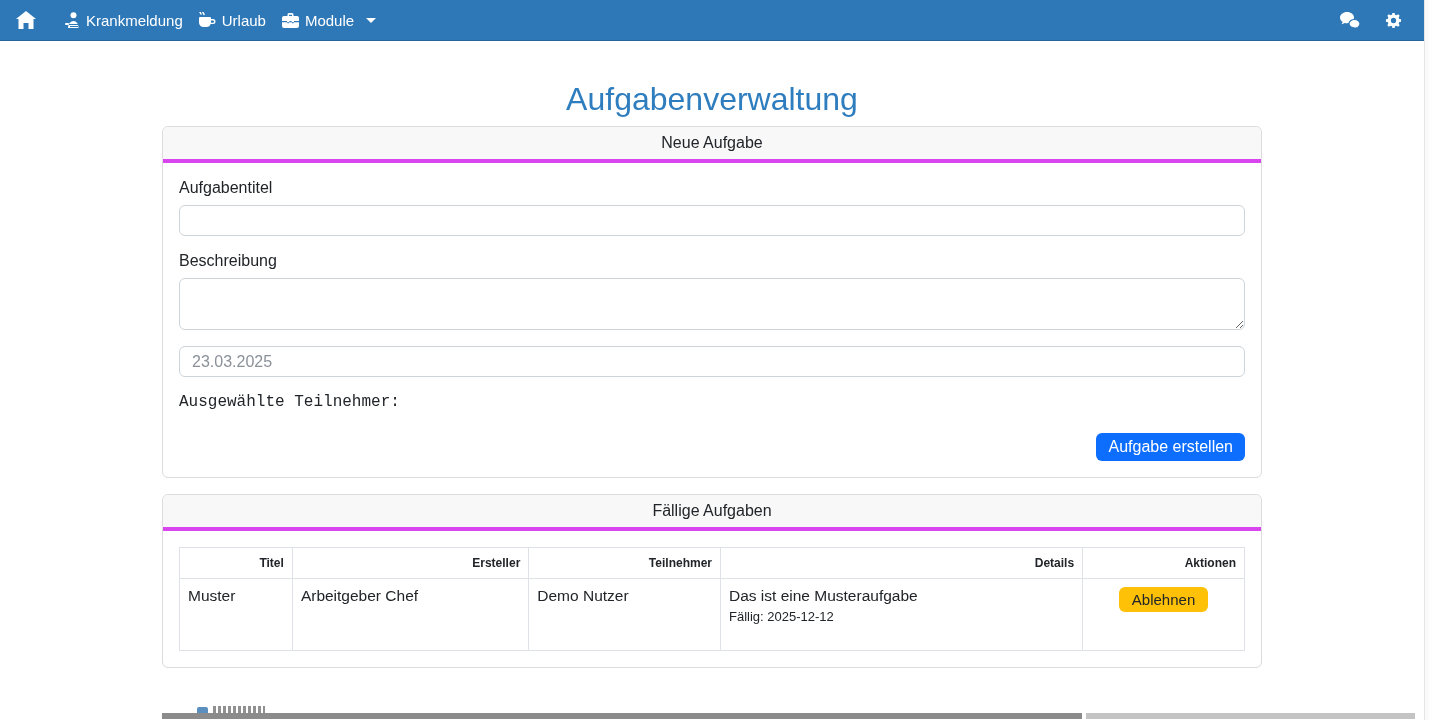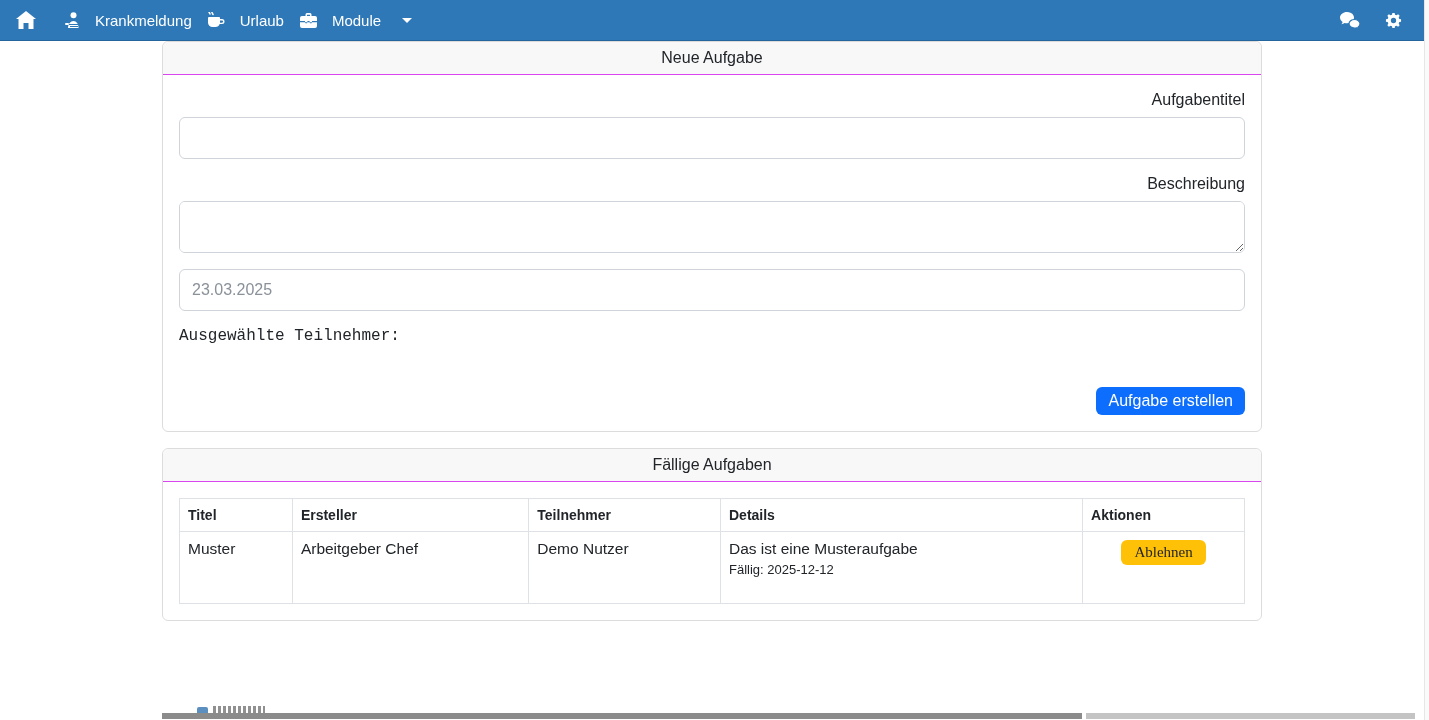--- a/index.html
+++ b/index.html
@@ -4,55 +4,55 @@
 <style>
   * { margin:0; padding:0; box-sizing:border-box; }
   html,body { width:1429px; height:720px; }
   body { font-family:"Liberation Sans","DejaVu Sans",sans-serif; background:#fff; }
   .screen { position:relative; width:1429px; height:720px; background:#fff; overflow:hidden; }
   .viewport { position:absolute; top:0; left:0; width:1424px; height:713px; overflow:hidden; background:#fff; }
 
   
   .navbar { height:41px; background:#2e78b7; border-bottom:1px solid #26659c;
             display:flex; align-items:center; padding:0 14px 0 16px; }
-  .nav-link { display:flex; align-items:center; gap:15px; color:#fff; font-size:15px;
+  .nav-link { display:flex; align-items:center; gap:6px; color:#fff; font-size:15px;
               text-decoration:none; padding:6px 8px; cursor:pointer; white-space:nowrap; }
   .nav-home { padding:6px 10px 6px 0; margin-right:10px; }
   .nav-right { margin-left:auto; display:flex; align-items:center; gap:8px; }
   .nav-icon { display:inline-flex; align-items:center; }
   .caret { width:0; height:0; border-left:5px solid transparent; border-right:5px solid transparent;
            border-top:5px solid #fff; margin-left:6px; }
 
   
   .container { width:1100px; margin:0 auto; }
   h1.page-title { text-align:center; font-size:32px; font-weight:500; color:#2e7dbe; margin:40px 0 8px; }
 
   .card { border:1px solid #dcdcdc; border-radius:6px; margin-bottom:16px; background:#fff; }
-  .card-header { background:#f8f8f8; border-bottom:1px solid #d946ef; padding:7px 16px;
+  .card-header { background:#f8f8f8; border-bottom:4px solid #d946ef; padding:7px 16px;
                  text-align:center; font-size:16px; color:#212529; border-radius:6px 6px 0 0; }
   .card-body { padding:16px; }
 
   .form-group { margin-bottom:16px; }
-  .form-label { display:block; margin-bottom:8px; font-size:16px; color:#212529;text-align:right; }
-  .form-control { display:block; width:100%; padding:20px 12px; font-size:16px; line-height:1.4;
+  .form-label { display:block; margin-bottom:8px; font-size:16px; color:#212529; }
+  .form-control { display:block; width:100%; padding:4px 12px; font-size:16px; line-height:1.4;
                   color:#212529; border:1px solid #ced4da; border-radius:6px; background:#fff;
                   height:31px; font-family:inherit; }
   .form-control::placeholder { color:#8a9199; opacity:1; }
   textarea.form-control { height:52px; resize:vertical; }
   .selected-label { font-size:16px; color:#212529;font-family:Liberation Mono, monospace; }
   .selected-zone { min-height:10px; }
-  .btn-row { display:flex; justify-content:flex-end; margin-top:32px; }
+  .btn-row { display:flex; justify-content:flex-end; margin-top:12px; }
   .btn { border:none; border-radius:6px; font-size:16px; cursor:pointer; font-family:inherit; }
   .btn-primary { background:#0d6efd; color:#fff; padding:5px 12px; }
-  .btn-warning { background:#ffc107; color:#212529; padding:4px 13px; font-size:15px;font-family:Liberation Serif, serif; }
+  .btn-warning { background:#ffc107; color:#212529; padding:4px 13px; font-size:15px; }
 
   
   table.tasks { width:100%; border-collapse:collapse; }
   .tasks th, .tasks td { border:1px solid #dee2e6; padding:8px; font-size:15.5px; color:#212529; }
-  .tasks th { text-align:left; font-weight:700; font-size:14px; }
+  .tasks th { text-align:right; font-weight:700; font-size:12px; }
   .tasks td { vertical-align:top; text-align:left; height:72px; }
   .tasks td.actions { text-align:center; }
   .details-due { font-size:13px; margin-top:4px; }
 
   
   .scrollbar { position:absolute; top:0; right:0; width:5px; height:720px; background:#fafafa;
                border-left:1px solid #e6e6e6; }
   .frag-icon { position:absolute; left:197px; top:707px; width:11px; height:9px; background:#5b8fc0; border-radius:2px; }
   .frag-text { position:absolute; left:213px; top:706px; width:52px; height:9px; opacity:.75;
                background:repeating-linear-gradient(90deg,#6b6b6b 0 3px,#ffffff 3px 5px); }
@@ -121,20 +121,21 @@
           <span class="nav-icon">
             <svg width="17" height="17" viewBox="0 0 18 18">
               <path fill="#fff" fill-rule="evenodd" d="M10.2 1l.4 1.9c.6.1 1.1.3 1.6.6l1.7-1 1.6 1.6-1 1.7c.3.5.5 1 .6 1.6l1.9.4v2.4l-1.9.4c-.1.6-.3 1.1-.6 1.6l1 1.7-1.6 1.6-1.7-1c-.5.3-1 .5-1.6.6l-.4 1.9H7.8l-.4-1.9a6.5 6.5 0 0 1-1.6-.6l-1.7 1-1.6-1.6 1-1.7c-.3-.5-.5-1-.6-1.6L1 10.2V7.8l1.9-.4c.1-.6.3-1.1.6-1.6l-1-1.7 1.6-1.6 1.7 1c.5-.3 1-.5 1.6-.6L7.8 1h2.4zM9 6.2A2.8 2.8 0 1 0 9 11.8 2.8 2.8 0 0 0 9 6.2z"></path>
             </svg>
           </span>
         </a>
       </div>
     </nav>
 
     <div class="container">
+      <h1 class="page-title">Aufgabenverwaltung</h1>
 
       <div class="card">
         <div class="card-header">Neue Aufgabe</div>
         <div class="card-body">
 
           <div class="form-group">
             <label class="form-label">Aufgabentitel</label>
             <input class="form-control" type="text" placeholder="" style="">
           </div>
 

